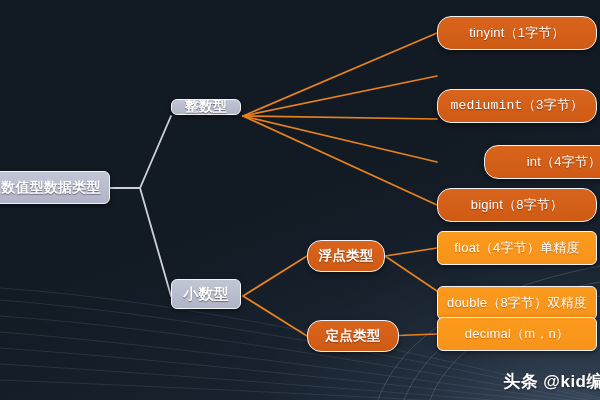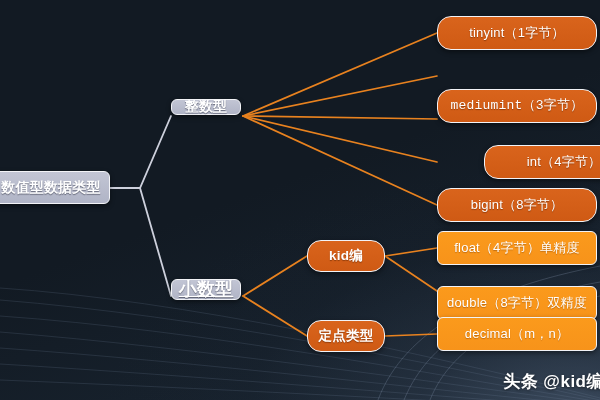--- a/index.html
+++ b/index.html
@@ -44,24 +44,24 @@
   }
   .node-brightorange{
     background:linear-gradient(180deg,#fb9a1c 0%,#f7931a 100%);
     text-shadow:0 1px 1px rgba(120,58,4,0.45);
   }
 
   
   #root-node{left:-8px;top:171px;width:118px;height:33px;font-size:14px;font-weight:700;}
   
   #node-int{left:171px;top:99px;width:70px;height:16px;font-size:14px;text-align:center;}
-  #node-dec{left:171px;top:279px;width:70px;height:21px;font-size:18px;text-decoration:underline;}
+  #node-dec{left:171px;top:279px;width:70px;height:30px;font-size:15px;}
   
   #node-float-cat{left:307px;top:240px;width:78px;height:32px;font-size:13.5px;font-weight:700;}
-  #node-fixed-cat{left:307px;top:320px;width:78px;height:32px;font-size:13.5px;font-weight:700;}
+  #node-fixed-cat{left:307px;top:320px;width:92px;height:32px;font-size:13.5px;font-weight:700;}
 
   .leaf{left:437px;width:160px;height:34px;font-size:13px;}
 
   #watermark{
     position:absolute;right:-4px;bottom:7px;
     color:#ffffff;font-size:17px;font-weight:700;
     letter-spacing:.5px;
     text-shadow:0 1px 3px rgba(0,0,0,0.55);
     white-space:nowrap;
   }
@@ -108,21 +108,21 @@
       <path d="M385,336 L437,334"></path>
     </g>
   </svg>
 
   <div id="root-node" class="node node-gray">数值型数据类型</div>
 
   <div id="node-int" class="node node-gray">整数型</div>
 
   <div id="node-dec" class="node node-gray">小数型</div>
 
-  <div id="node-float-cat" class="node node-darkorange">kid编</div>
+  <div id="node-float-cat" class="node node-darkorange">浮点类型</div>
 
   <div id="node-fixed-cat" class="node node-darkorange">定点类型</div>
 
   <div class="node node-darkorange leaf" style="top:16px;">tinyint（1字节）</div>
 
 
   <div class="node node-darkorange leaf" style="top:89px;font-family:Liberation Mono, monospace;">mediumint（3字节）</div>
 
   <div class="node node-darkorange leaf" style="top:145px;margin-left:47px;">int（4字节）</div>
 

